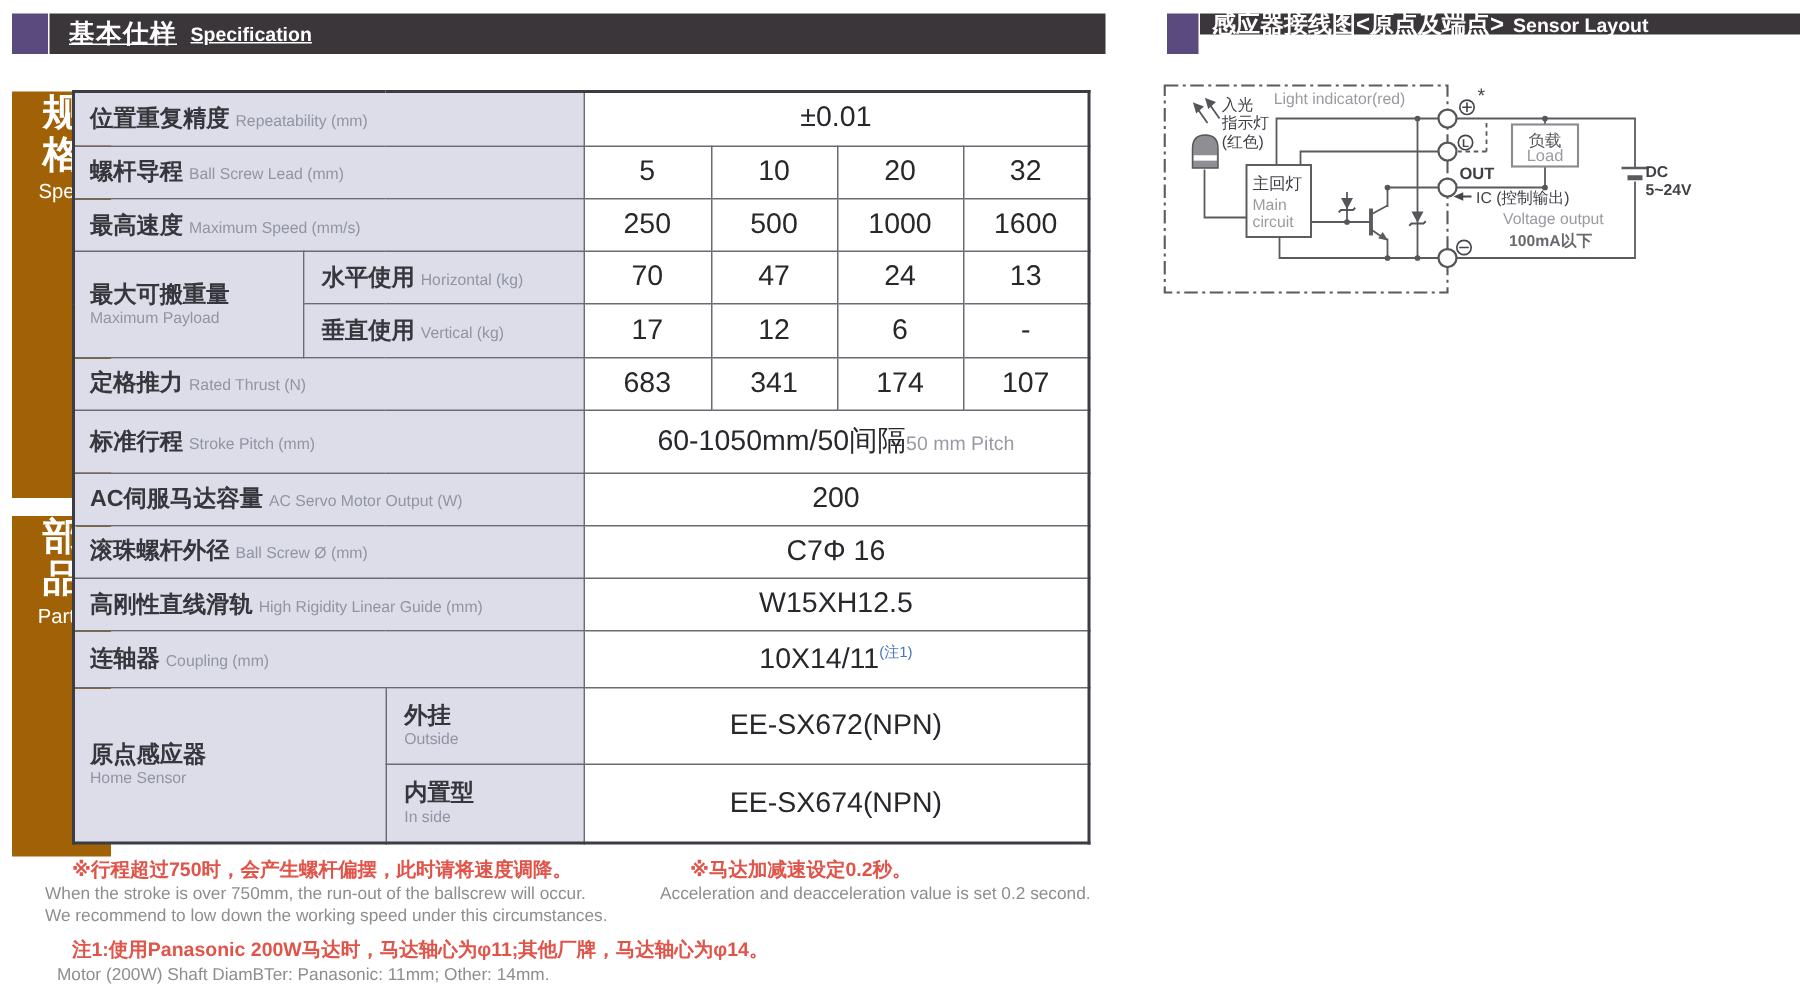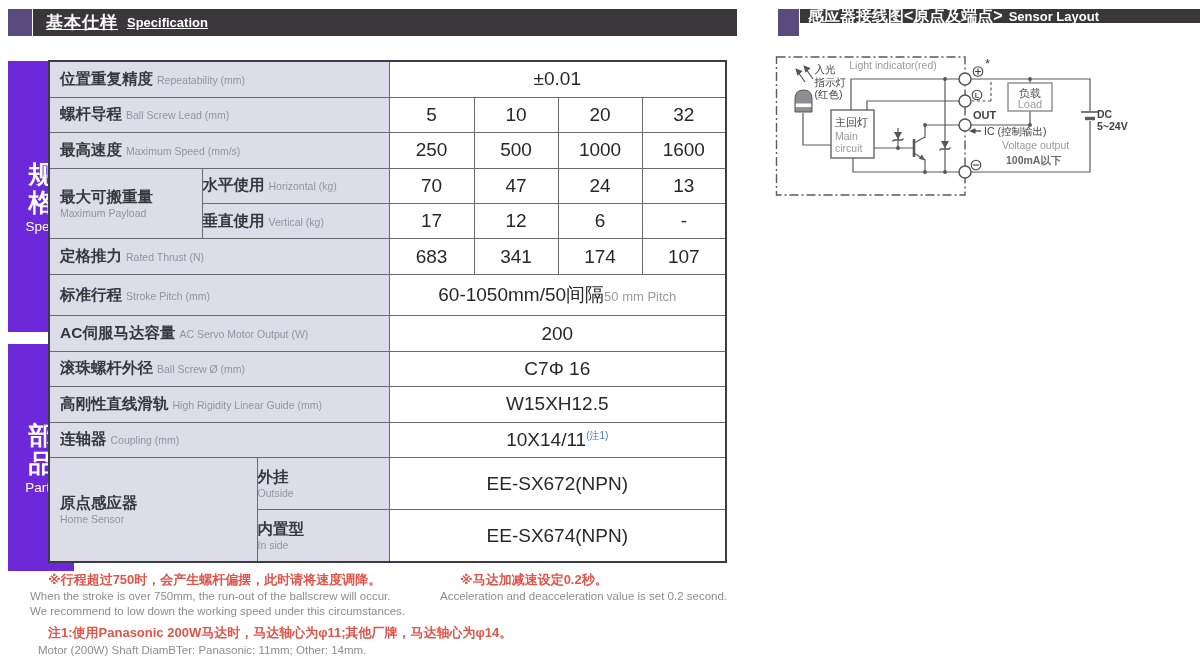--- a/index.html
+++ b/index.html
@@ -14,36 +14,36 @@
   .hdr-zh { font-size:17px; font-weight:bold; letter-spacing:1px; }
   .hdr-en { font-size:13px; font-weight:600; margin-left:9px; }
   #hdr-left-sq  { left:8px;  top:9px; width:24px; height:27px; }
   #hdr-left-bar { left:33px; top:9px; width:704px; height:27px;text-decoration:underline; }
   #hdr-right-sq { left:778px; top:9px; width:21px; height:27px; }
   #hdr-right-bar{ left:800px; top:9px; width:400px; height:14px; padding-left:8px; }
   #hdr-right-bar .hdr-zh { font-size:16px; letter-spacing:0; }
   #hdr-right-bar .hdr-en { margin-left:6px; }
 
   
-  .side-block { position:absolute; left:8px; width:66px; background:#6d28d9;
+  .side-block { position:absolute; left:8px; width:66px; background:#a16207;
                 display:flex; flex-direction:column; align-items:center;
-                justify-content:center; color:#fff; }
+                color:#fff; }
   #side-spec  { top:61px;  height:271px; }
   #side-parts { top:344px; height:227px; }
   .side-zh { font-size:25px; font-weight:bold; width:26px; line-height:1.12;
              text-align:center; word-break:break-all; }
   .side-en { font-size:13.5px; margin-top:3px; }
 
   
   table.spec { position:absolute; left:48px; top:60px; width:677px; height:503px;
                border-collapse:collapse; table-layout:fixed;
                border:2px solid #3c3c44; }
   table.spec td { border:1.5px solid #6a6a74; overflow:hidden; }
   td.lbl, td.sublbl { background:#dcdde9; padding-left:10px; vertical-align:middle; }
-  td.sublbl { padding-left:0; }
+  td.sublbl { padding-left:12px; }
   .zh { font-size:15.5px; font-weight:600; color:#36363d; }
   .en { font-size:10.5px; color:#9194a3; margin-left:4px; }
   .stack .zh, .stack .en { display:block; margin-left:0; line-height:1.25; }
   td.val { background:#fff; text-align:center; vertical-align:middle;
            font-size:19px; color:#28282c; }
   td.val .val-en { font-size:13px; color:#9a9aa5; margin-left:0; }
   td.val sup { font-size:10px; color:#4a79b8; }
 
   
   .note-red { position:absolute; color:#e0544a; font-size:13px; font-weight:600;margin-left:40px; }

